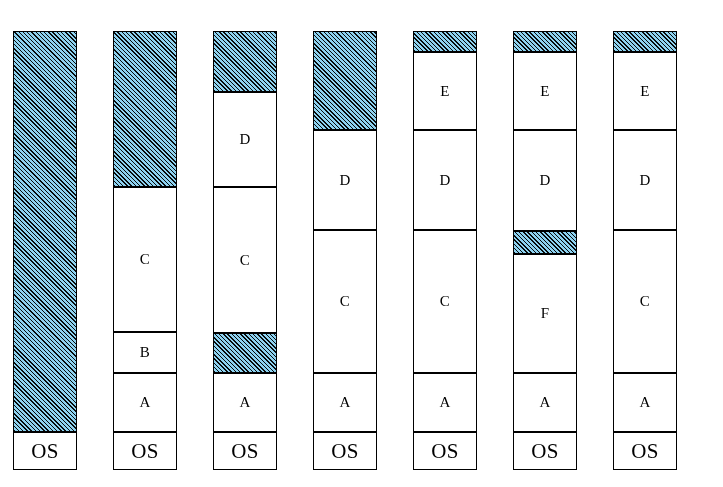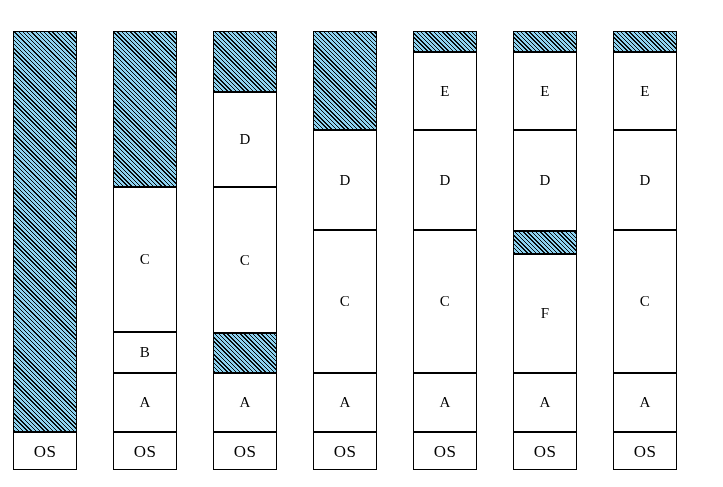--- a/index.html
+++ b/index.html
@@ -49,21 +49,21 @@
   .seg-label {
     font-family: "Liberation Serif", "DejaVu Serif", serif;
     font-size: 15px;
     line-height: 1;
     color: #000000;
     letter-spacing: 0.3px;
     user-select: none;
     white-space: nowrap;
   }
   .seg-label.os-label {
-    font-size: 17px;
+    font-size: 21px;
     text-align: center;
   }
 </style>
 </head>
 <body>
 
 <div id="diagram" style="background: rgb(255, 255, 255);">
     <div class="column" style="left: 13px; width: 64px; top: 0px; height: 487px;">
       <div class="segment free" style="top: 31px; height: 401px; width: 64px; border-color: rgb(0, 0, 0);"></div>
       <div class="segment" style="top: 432px; height: 38px; width: 64px; border-color: rgb(0, 0, 0); background: rgb(255, 255, 255);">

